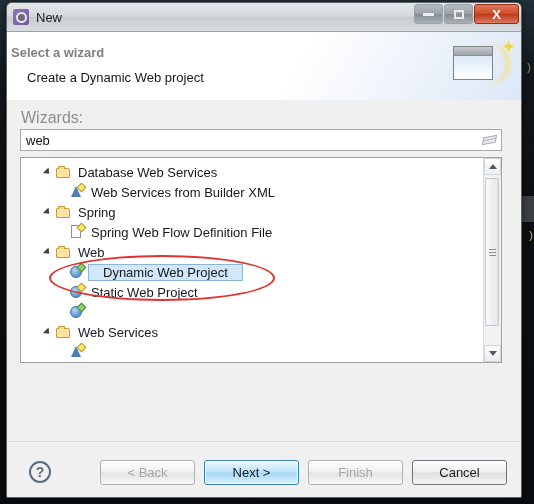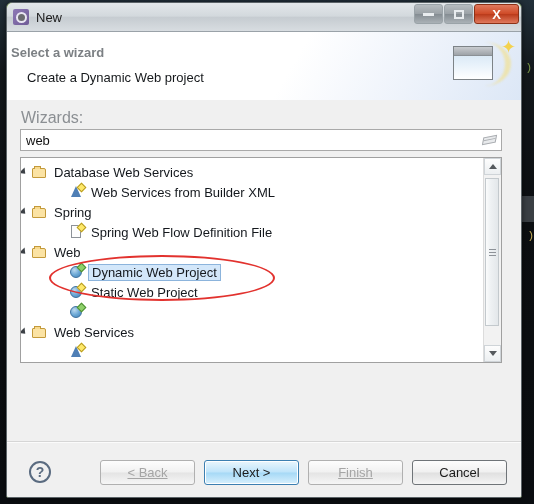--- a/index.html
+++ b/index.html
@@ -200,21 +200,21 @@
   .tree-list {
     position: absolute; left: 0; top: 4px; right: 18px; bottom: 0;
   }
   .tree-row {
     height: 20px;
     display: flex; align-items: center;
     font-size: 13px; color: #14181d;
     white-space: nowrap;
   }
   .tree-row.child { padding-left: 48px; }
-  .tree-row.parent { }
+  .tree-row.parent { padding-left: 24px; }
   .twisty {
     width: 0; height: 0;
     border-left: 5px solid #3c4146;
     border-top: 4px solid transparent;
     border-bottom: 4px solid transparent;
     transform: rotate(45deg);
     margin-right: 6px;
     flex: none;
   }
   .folder-icon {
@@ -270,21 +270,21 @@
     border: 1px solid #b59a22;
     box-sizing: border-box;
     transform: rotate(45deg);
   }
   .leaf-icon .badge.green {
     background: #8fd16a; border-color: #4d8c34;
   }
   .tree-row.selected .label {
     background: #d3e7fa;
     border: 1px solid #8cb4dc;
-    padding: 0 3px;
+    padding: 0 14px;
     margin-left: -3px;
     line-height: 15px;
   }
 
   
   .scrollbar {
     position: absolute; right: 0; top: 0; bottom: 0;
     width: 17px;
     background: #f2f2f2;
     border-left: 1px solid #dcdcdc;
@@ -340,21 +340,21 @@
   .btn {
     width: 95px; height: 25px;
     font-size: 13px;
     display: flex; align-items: center; justify-content: center;
     border: 1px solid #b0b0b0;
     border-radius: 3px;
     background: linear-gradient(180deg,#fdfdfd 0%, #f1f1f1 48%, #e4e4e4 52%, #f6f6f6 100%);
     color: #1b1b1b;
     box-sizing: border-box;
   }
-  .btn.disabled { color: #a5a5a5; text-decoration: underline; }
+  .btn.disabled { color: #a5a5a5; }
   .btn.default {
     border: 1px solid #3c7fb1;
     background: linear-gradient(180deg,#eaf6fd 0%, #bfe4fa 48%, #a6d9f6 52%, #d8f0fd 100%);
     box-shadow: inset 0 0 0 1px #ffffff;
   }
   .btn.cancel {
     border: 1px solid #6f7478;
     background: linear-gradient(180deg,#fdfdfd 0%, #f0f0f0 48%, #e0e0e0 52%, #f4f4f4 100%);
   }
 

